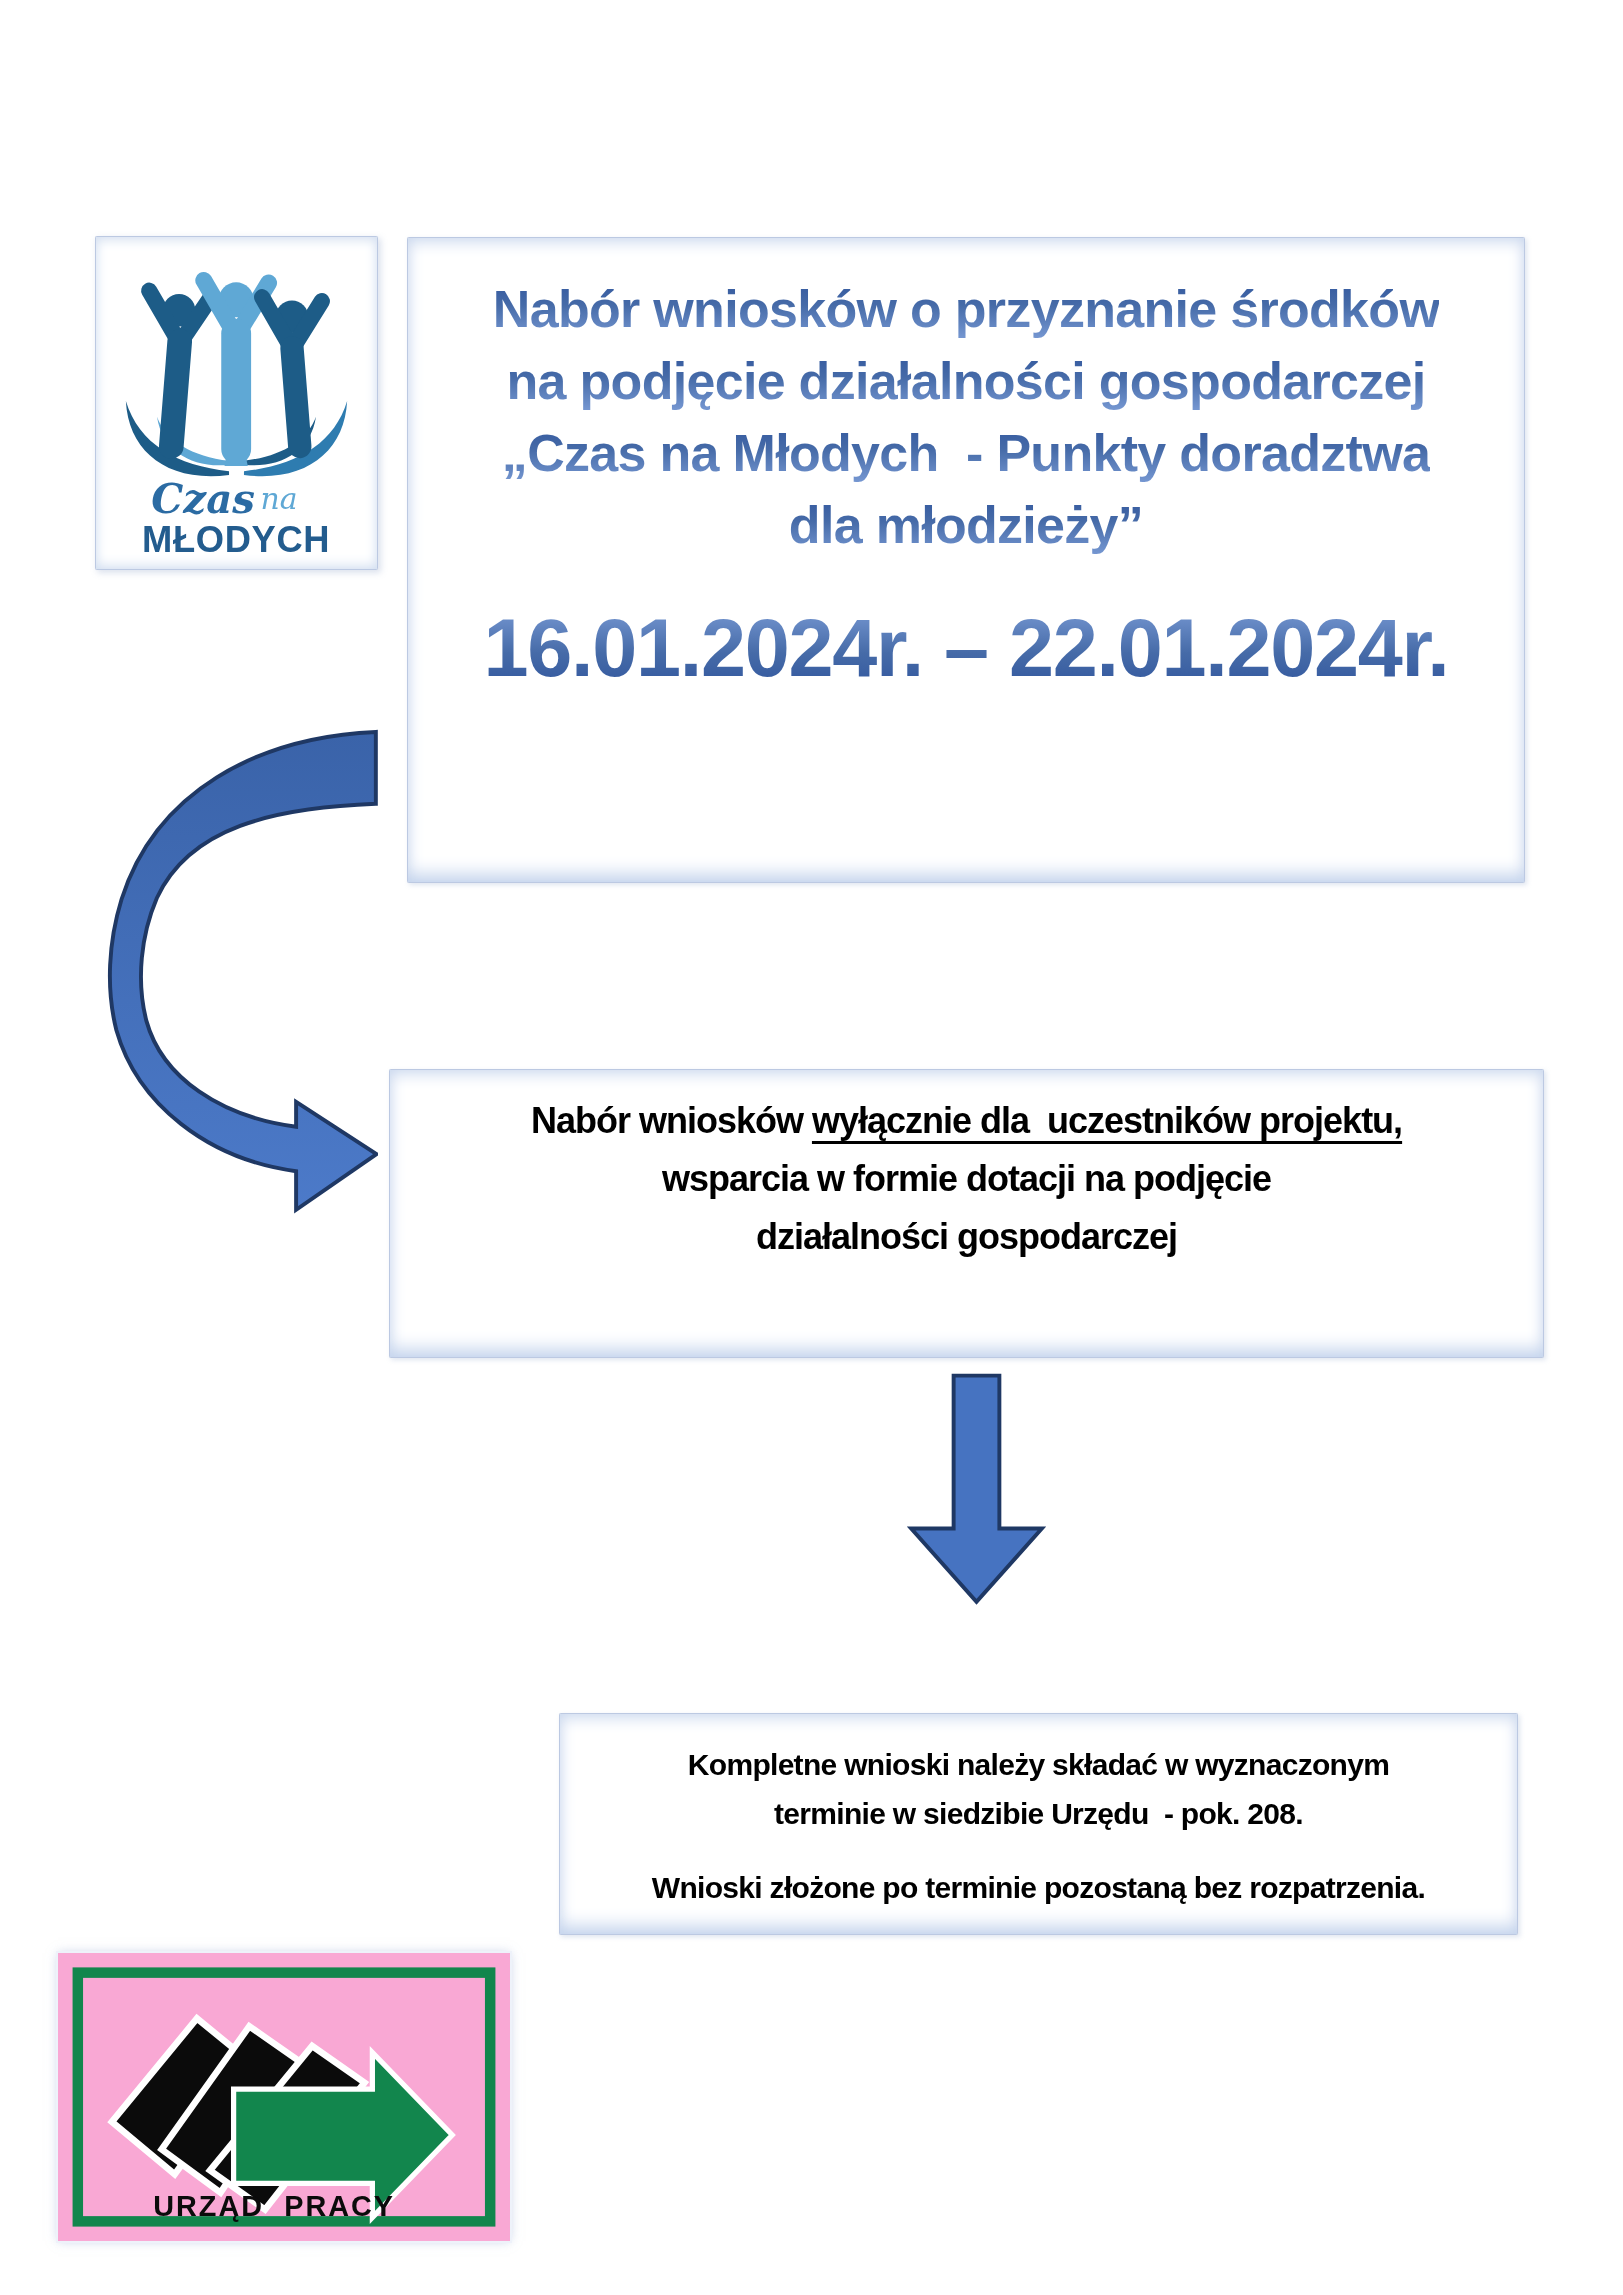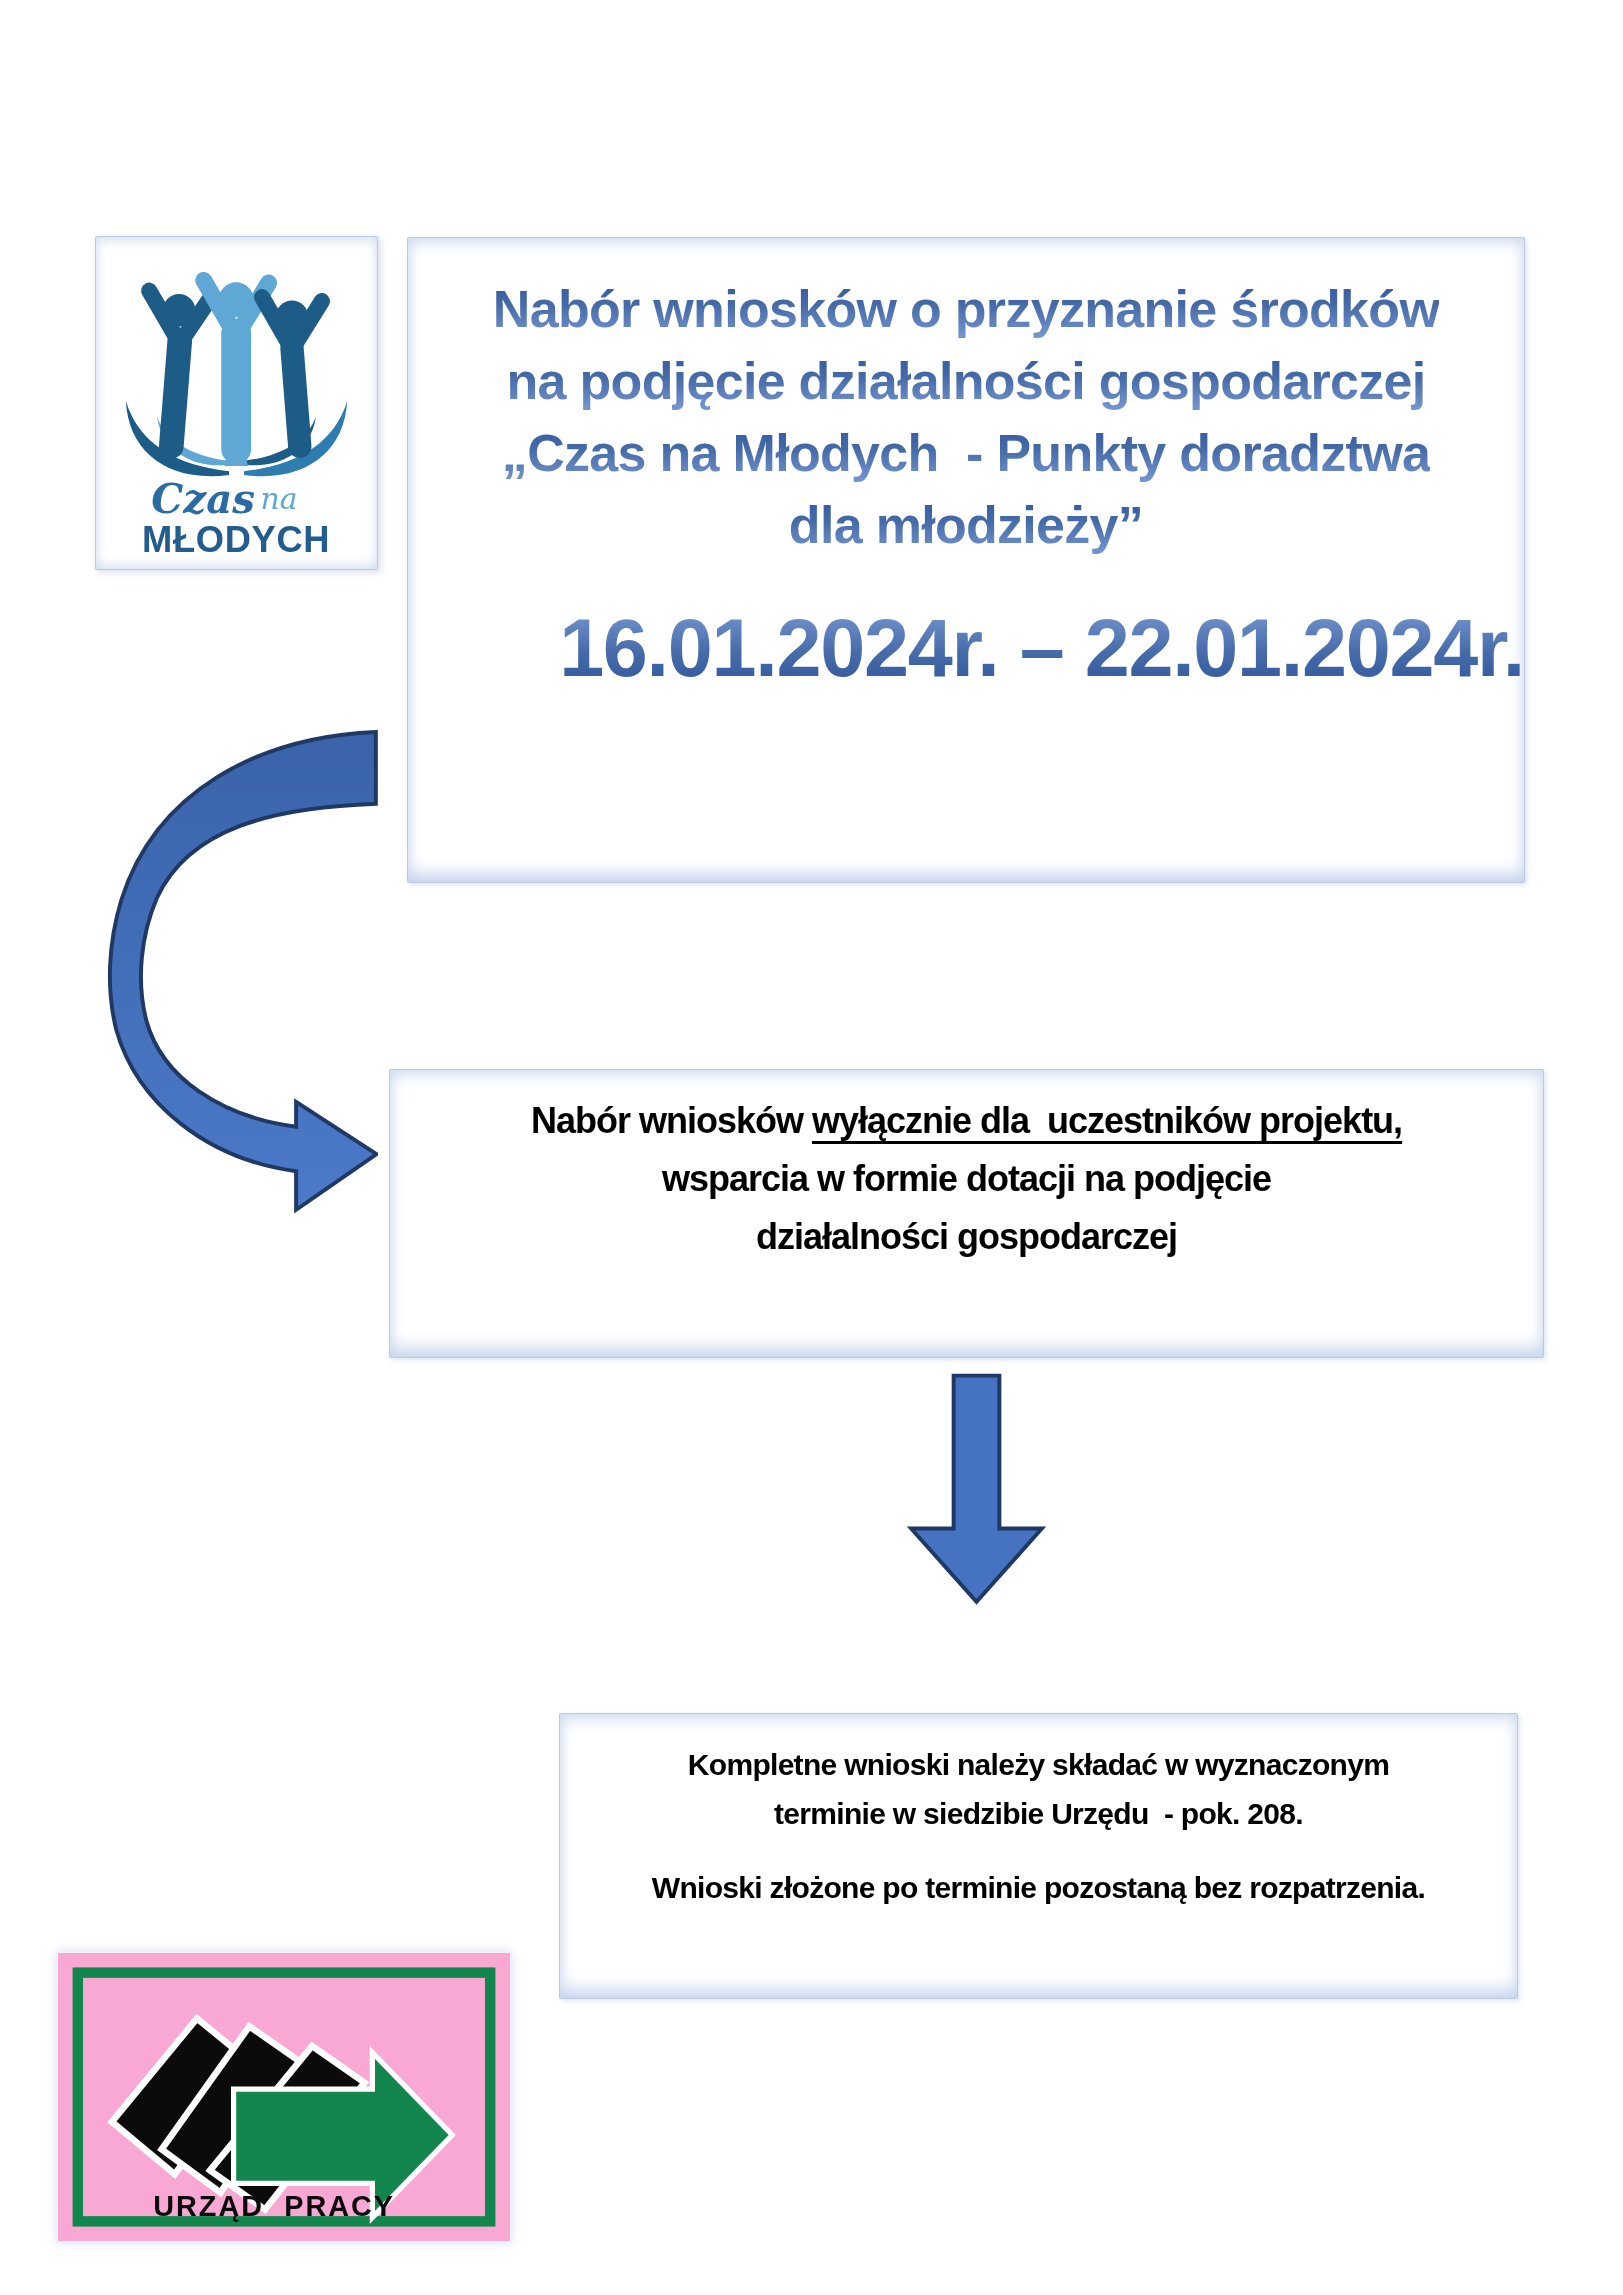--- a/index.html
+++ b/index.html
@@ -22,38 +22,38 @@
   .nowrap{white-space:nowrap;}
   
   .header-box{left:407px;top:193px;width:1118px;height:646px;padding-top:35px;}
   .hl{font-size:52px;font-weight:bold;line-height:72px;letter-spacing:-0.7px;}
   .grad{display:inline-block;color:transparent;-webkit-background-clip:text;background-clip:text;}
   .grad-down{background-image:linear-gradient(180deg,var(--heading_top,#2e539c) 0%,#466ba8 45%,var(--heading_bottom,#7fa0da) 100%);}
   .grad-up{background-image:linear-gradient(180deg,var(--heading_bottom,#7fa0da) 0%,#466ba8 55%,var(--heading_top,#2e539c) 100%);}
   @supports not (background-clip:text){
     .grad{color:#3f66ad;background-image:none !important;}
   }
-  .date-line{margin-top:38px;font-size:81px;font-weight:bold;line-height:98px;letter-spacing:-1.3px;text-align:right;}
+  .date-line{margin-top:38px;font-size:81px;font-weight:bold;line-height:98px;letter-spacing:-1.3px;}
   
   .logo-box{
     left:95px;top:192px;width:283px;height:334px;
     box-shadow:
       inset 0 9.2px 11.8px -6.5px #d4dff0,
       inset 0 -10.5px 13px -7.9px #cfdcef,
       inset 9.2px 0 11.8px -7.9px #dde6f4,
       inset -9.2px 0 11.8px -7.9px #dde6f4,
       2.6px 2.6px 6.5px rgba(140,160,200,0.30);
     display:flex;align-items:center;justify-content:center;
   }
   
   .middle-box{left:389px;top:1025px;width:1155px;height:289px;padding-top:22px;
     font-size:36px;font-weight:bold;line-height:58px;color:#000;letter-spacing:-1px;}
   .u-span{text-decoration:underline;text-decoration-thickness:3.3px;text-underline-offset:7.9px;}
   
-  .bottom-box{left:559px;top:1669px;width:959px;height:286px;padding-top:26px;
+  .bottom-box{left:559px;top:1669px;width:959px;height:222px;padding-top:26px;
     font-size:30px;font-weight:bold;line-height:49px;color:#000;letter-spacing:-0.7px;}
   .bottom-p2{margin-top:25px;}
   
   .curved-arrow{position:absolute;left:90px;top:728px;width:288px;height:487px;}
   .down-arrow{position:absolute;left:898px;top:1373px;width:157px;height:232px;}
   
   .up-logo{
     position:absolute;left:58px;top:1953px;width:452px;height:288px;background:#f9a8d4;
     box-shadow:0 0 0 2px #eef2fa, 0 0 10.5px rgba(150,170,210,0.55);
   }

